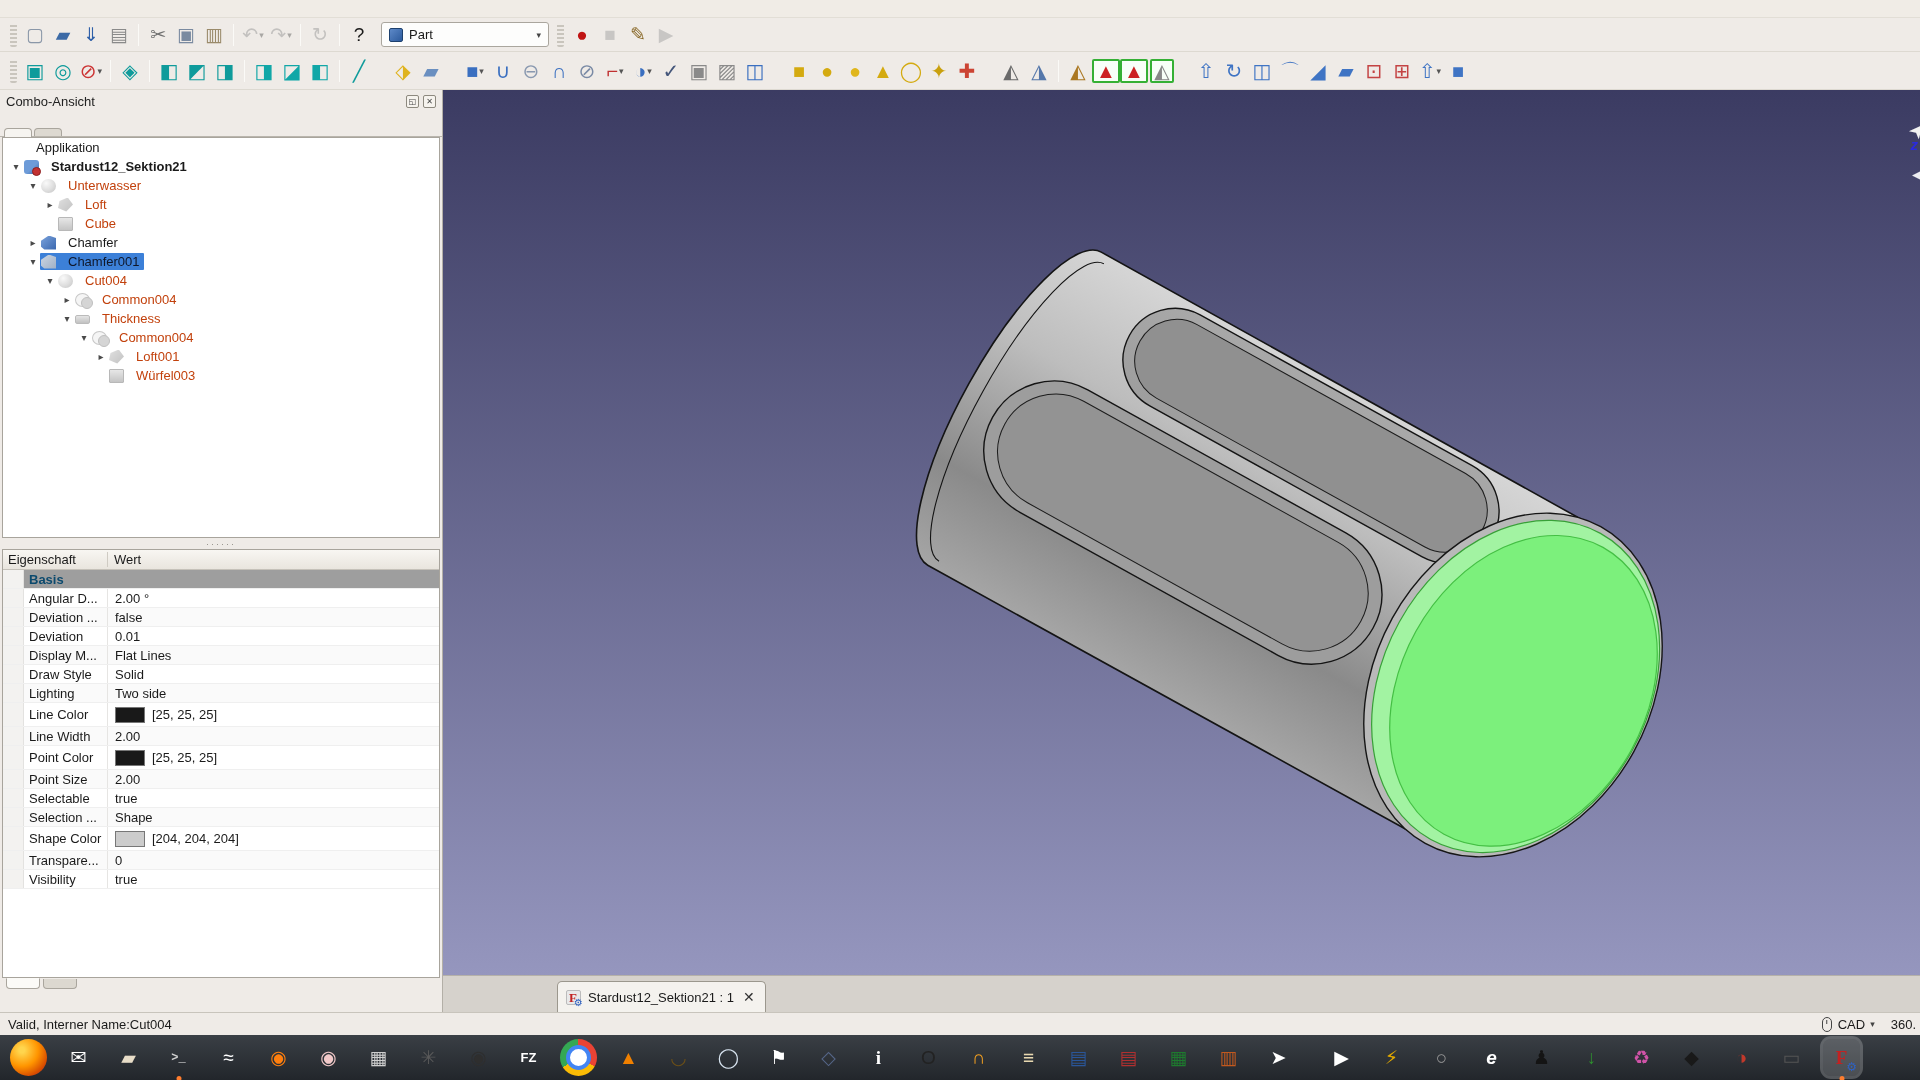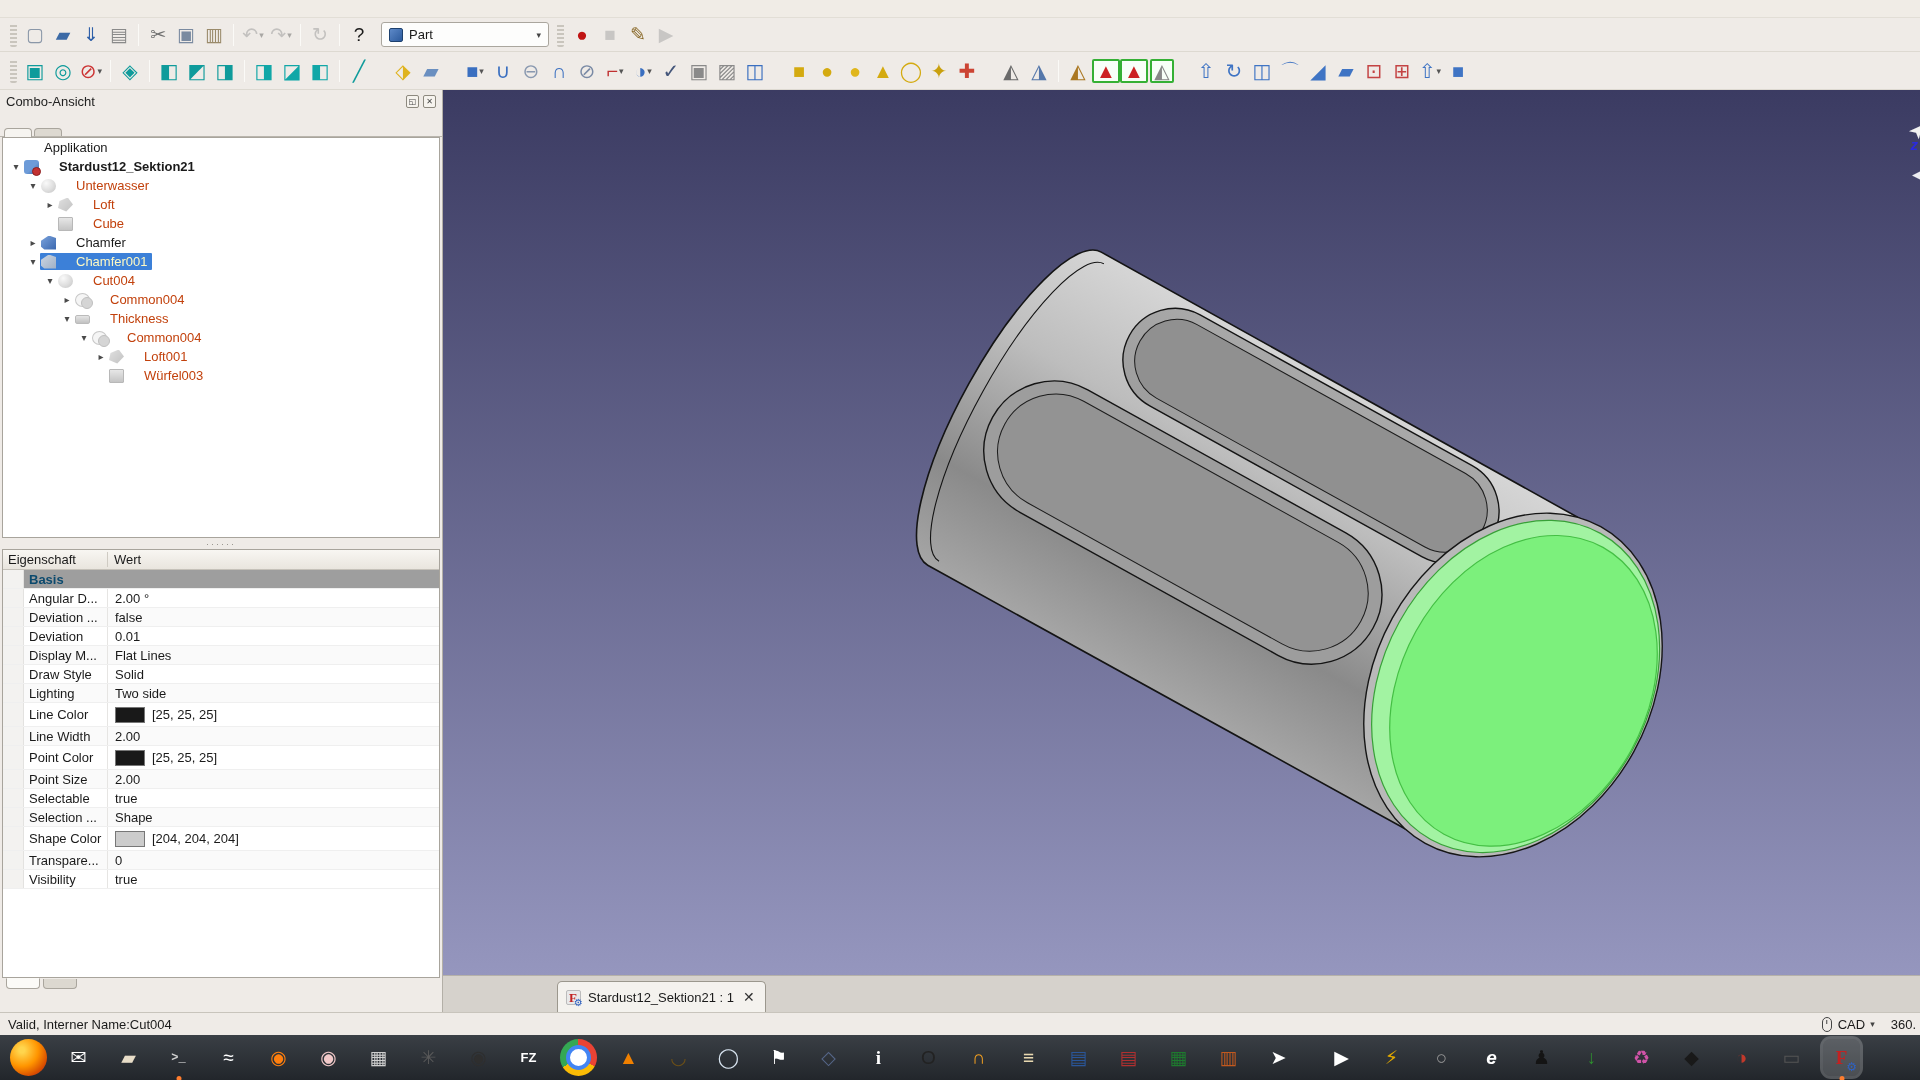--- a/index.html
+++ b/index.html
@@ -40,26 +40,26 @@
   .cv-tabs{height:25px;display:flex;align-items:flex-end;padding-left:4px;gap:2px;border-bottom:1px solid #b9b5ad}
   .cvtab{padding:3px 13px 4px;font-size:13px;border:1px solid #a9a59d;border-bottom:none;border-radius:4px 4px 0 0;background:#ddd9d1;color:#333;cursor:default}
   .cvtab.active{background:#f6f4f0;position:relative;top:1px;padding-top:4px}
 
   .tree-wrap{height:401px;background:#fff;border:1px solid #a8a49c;margin:0 2px;overflow:hidden;display:flex;flex-direction:column}
   .tree-header{height:20px;background:linear-gradient(#f8f6f2,#e9e5de);border-bottom:1px solid #c5c1b9;font-size:13px;display:flex;align-items:center;padding-left:5px;position:relative}
   .tree-header::after{content:"";position:absolute;left:270px;top:2px;bottom:2px;width:1px;background:#cfcbc3}
   .trow{height:19px;display:flex;align-items:center;padding-left:calc(6px + var(--lvl,0)*17px);white-space:nowrap;cursor:default}
   .exp{width:14px;font-size:10px;color:#4a4a4a;text-align:center;flex:none}
   .cell{display:inline-flex;align-items:center;padding:1px 4px 1px 1px;border-radius:1px}
-  .tlabel{font-size:13px;margin-left:20px}
+  .tlabel{font-size:13px;margin-left:12px}
   .trow.bold .tlabel{font-weight:700}
   .trow.dim .tlabel{color:#c2410c}
   .trow.dim .ti{filter:grayscale(1) opacity(.55)}
   .trow.selected .cell{background:#3c80d8}
-  .trow.selected .tlabel{color:#fef9c3}
+  .trow.selected .tlabel{color:#0f172a}
   
   .ti{width:15px;height:14px;display:inline-block;position:relative;flex:none}
   .ic-doc{background:linear-gradient(135deg,#6d9bd8 55%,#35609e);border-radius:3px}
   .ic-doc::after{content:"";position:absolute;right:-2px;bottom:-2px;width:7px;height:7px;border-radius:50%;background:#c23131;border:1px solid #8c1f1f}
   .ic-sphere{border-radius:50%;background:radial-gradient(circle at 35% 30%,#f5f5f5,#c2c2c2 55%,#8f8f8f)}
   .ic-loft{background:linear-gradient(135deg,#c6c6c6,#8f8f8f);clip-path:polygon(10% 25%,65% 0,100% 50%,55% 100%,0 75%)}
   .ic-cube{background:linear-gradient(180deg,#d3d3d3,#949494);border:1px solid #7d7d7d;border-radius:1px}
   .ic-chamfer{background:linear-gradient(135deg,#7aa2dc,#3a67ae);clip-path:polygon(0 38%,52% 0,100% 18%,100% 100%,22% 100%,0 80%)}
   .ic-chamfer-dim{background:linear-gradient(135deg,#cdd6e2,#9fb0c6);clip-path:polygon(0 38%,52% 0,100% 18%,100% 100%,22% 100%,0 80%)}
   .ic-common{border-radius:50%;background:#ececec;border:1px solid #9a9a9a}

